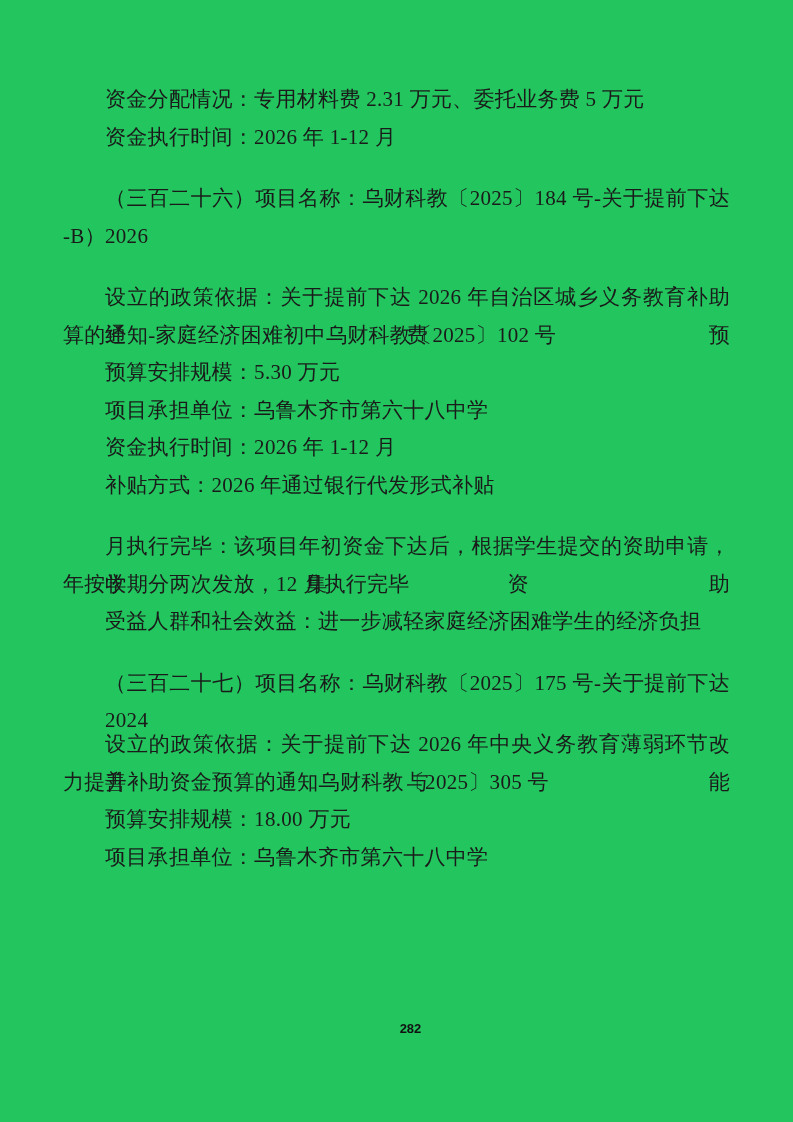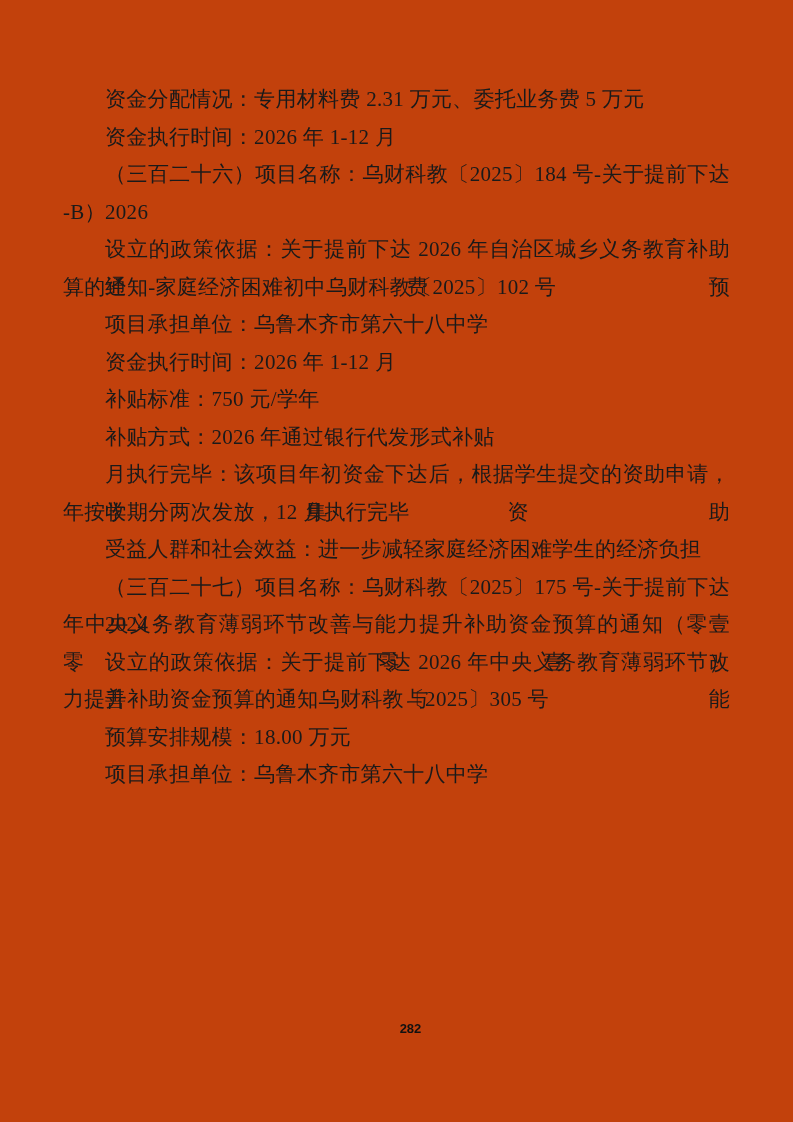--- a/index.html
+++ b/index.html
@@ -4,21 +4,21 @@
 <style>
   html, body {
     margin: 0;
     padding: 0;
     background: #ffffff;
   }
   .page {
     position: relative;
     width: 793px;
     height: 1122px;
-    background: #c2410c;
+    background: #22c55e;
     overflow: hidden;
     font-family: "Liberation Serif", "DejaVu Serif", serif;
     color: #1a1a1a;
   }
   .content {
     position: absolute;
     left: 63px;
     top: 81px;
     width: 667px;
   }
@@ -30,20 +30,21 @@
     white-space: nowrap;
     overflow: visible;
   }
   .line.indent {
     padding-left: 42px;
   }
   .line.fill {
     white-space: normal;
     text-align: justify;
     text-align-last: justify;
+    margin-top: 24px;
   }
   .line.indent.fill {
     width: 625px;
   }
   .page-number {
     position: absolute;
     top: 1021px;
     left: 14px;
     width: 100%;
     text-align: center;
@@ -57,28 +58,27 @@
 <body>
 
 <div class="page">
   <div class="content">
     <div class="line indent">资金分配情况：专用材料费 2.31 万元、委托业务费 5 万元</div>
     <div class="line indent">资金执行时间：2026 年 1-12 月</div>
     <div class="line indent fill">（三百二十六）项目名称：乌财科教〔2025〕184 号-关于提前下达 2026</div>
     <div class="line">-B）</div>
     <div class="line indent fill">设立的政策依据：关于提前下达 2026 年自治区城乡义务教育补助经费预</div>
     <div class="line">算的通知-家庭经济困难初中乌财科教〔2025〕102 号</div>
+    <div class="line indent">预算安排规模：5.30 万元</div>
     <div class="line indent">项目承担单位：乌鲁木齐市第六十八中学</div>
     <div class="line indent">资金执行时间：2026 年 1-12 月</div>
-    <div class="line indent">补贴标准：750 元/学年</div>
     <div class="line indent">补贴方式：2026 年通过银行代发形式补贴</div>
     <div class="line indent fill">月执行完毕：该项目年初资金下达后，根据学生提交的资助申请，收集资助</div>
     <div class="line">年按学期分两次发放，12 月执行完毕</div>
     <div class="line indent">受益人群和社会效益：进一步减轻家庭经济困难学生的经济负担</div>
     <div class="line indent fill">（三百二十七）项目名称：乌财科教〔2025〕175 号-关于提前下达 2024</div>
-    <div class="line fill">年中央义务教育薄弱环节改善与能力提升补助资金预算的通知（零壹零-零壹）</div>
     <div class="line indent fill">设立的政策依据：关于提前下达 2026 年中央义务教育薄弱环节改善与能</div>
     <div class="line">力提升补助资金预算的通知乌财科教〔2025〕305 号</div>
     <div class="line indent">预算安排规模：18.00 万元</div>
     <div class="line indent">项目承担单位：乌鲁木齐市第六十八中学</div>
   </div>
   <div class="page-number">282</div>
 </div>
 
 </body></html>

